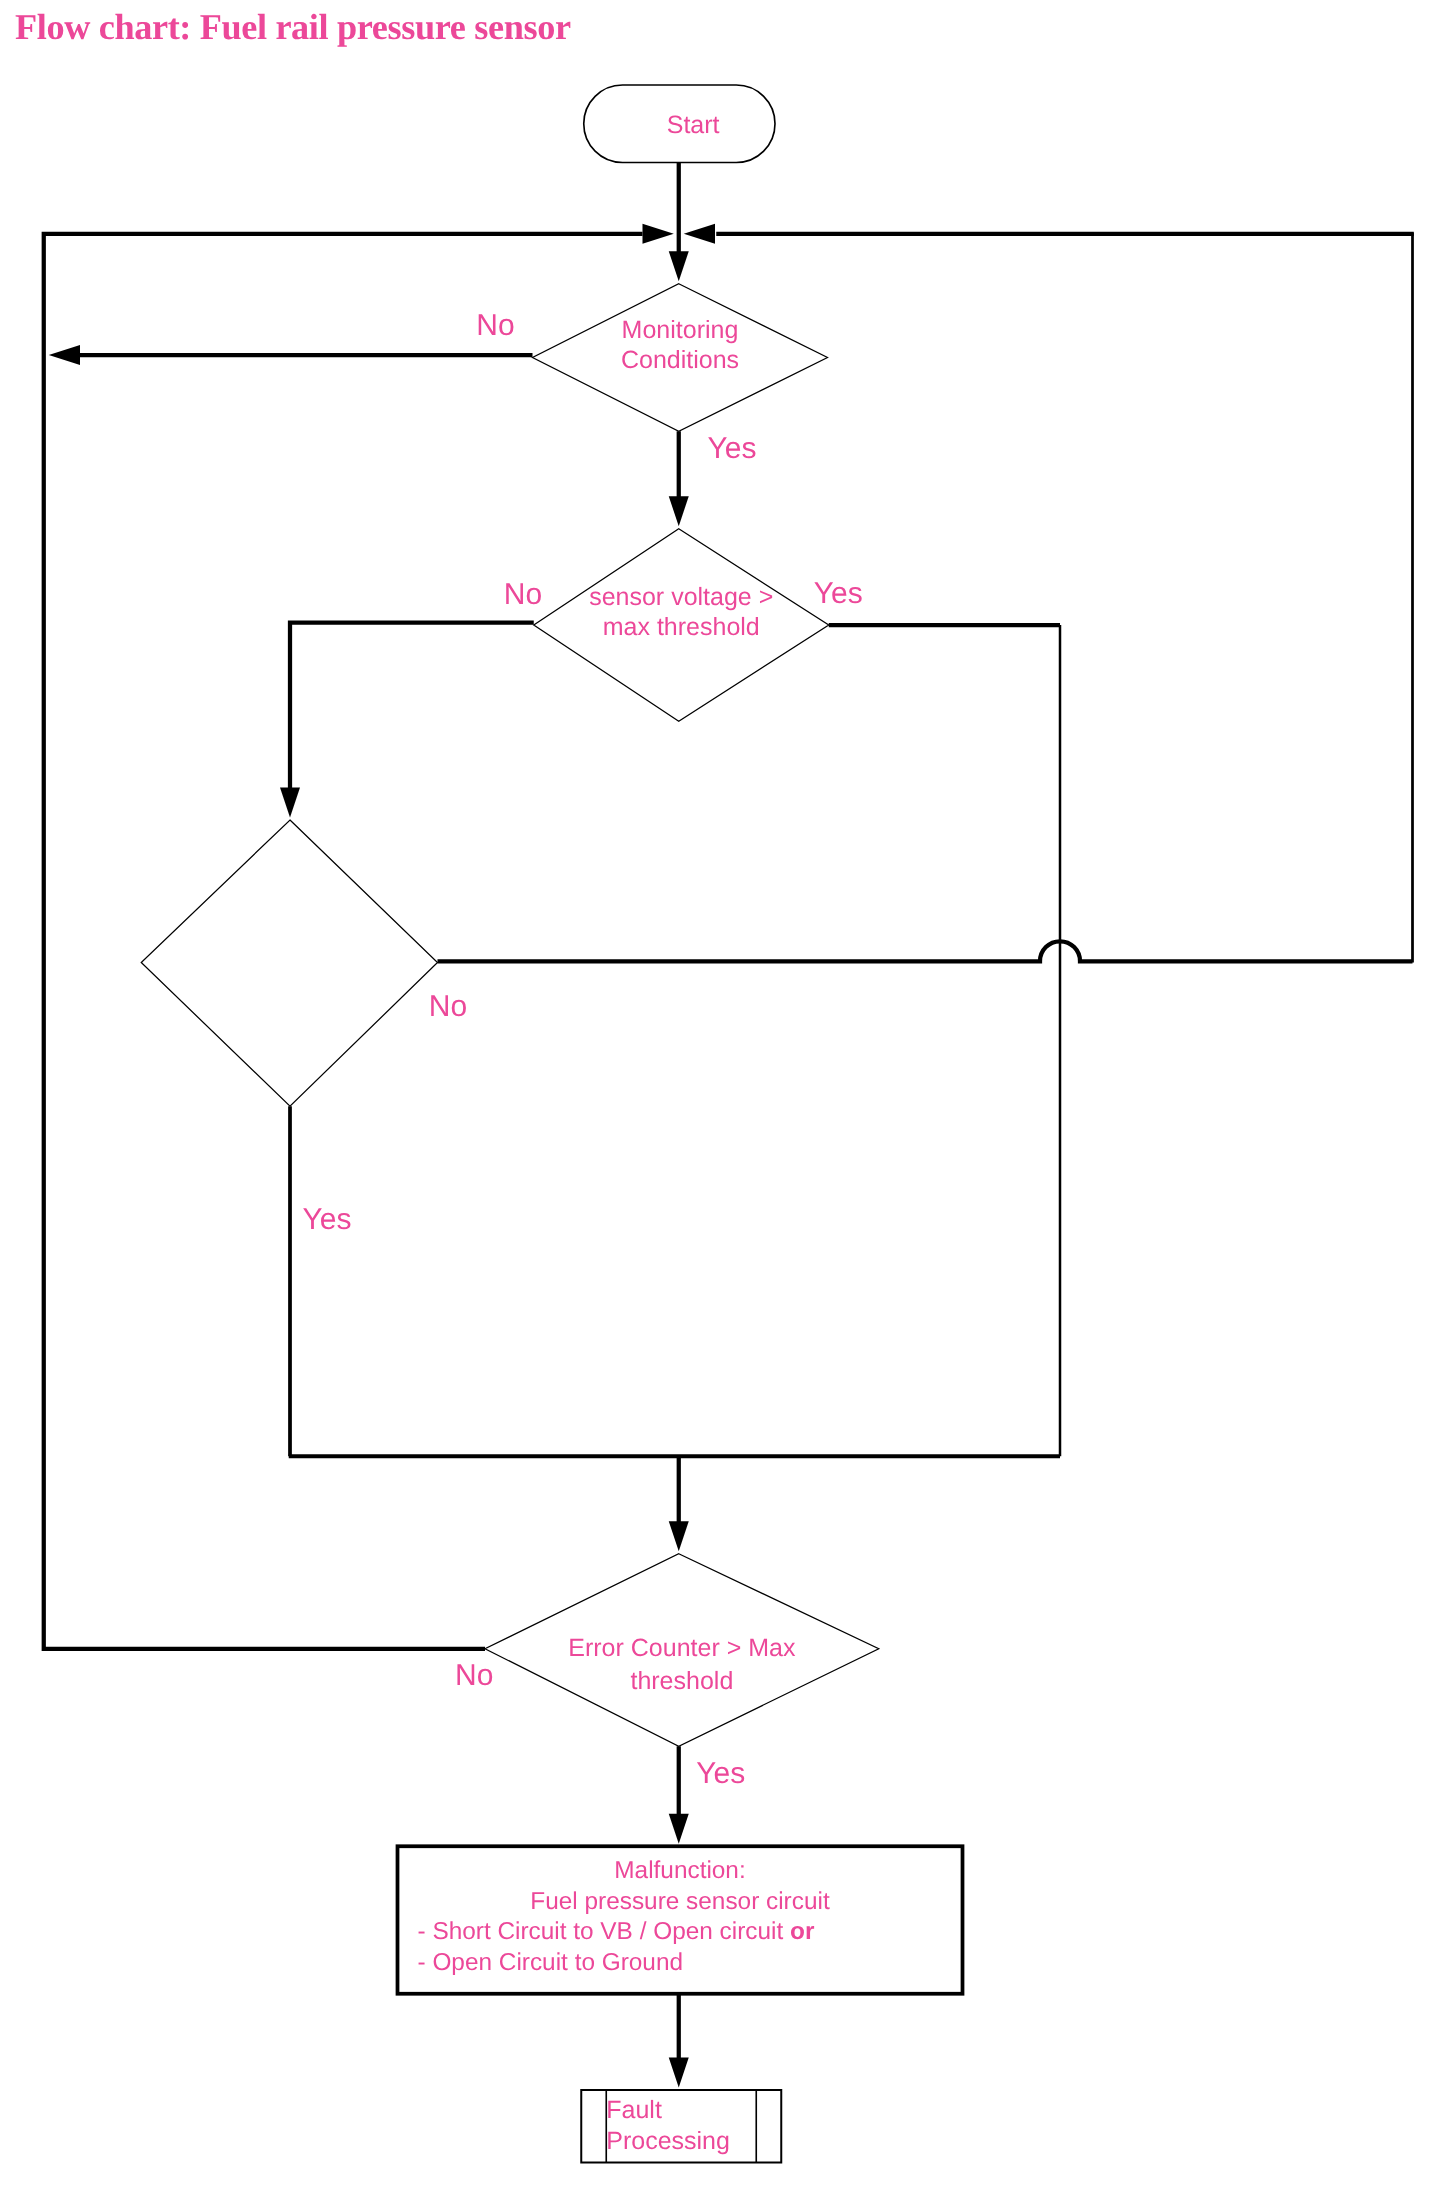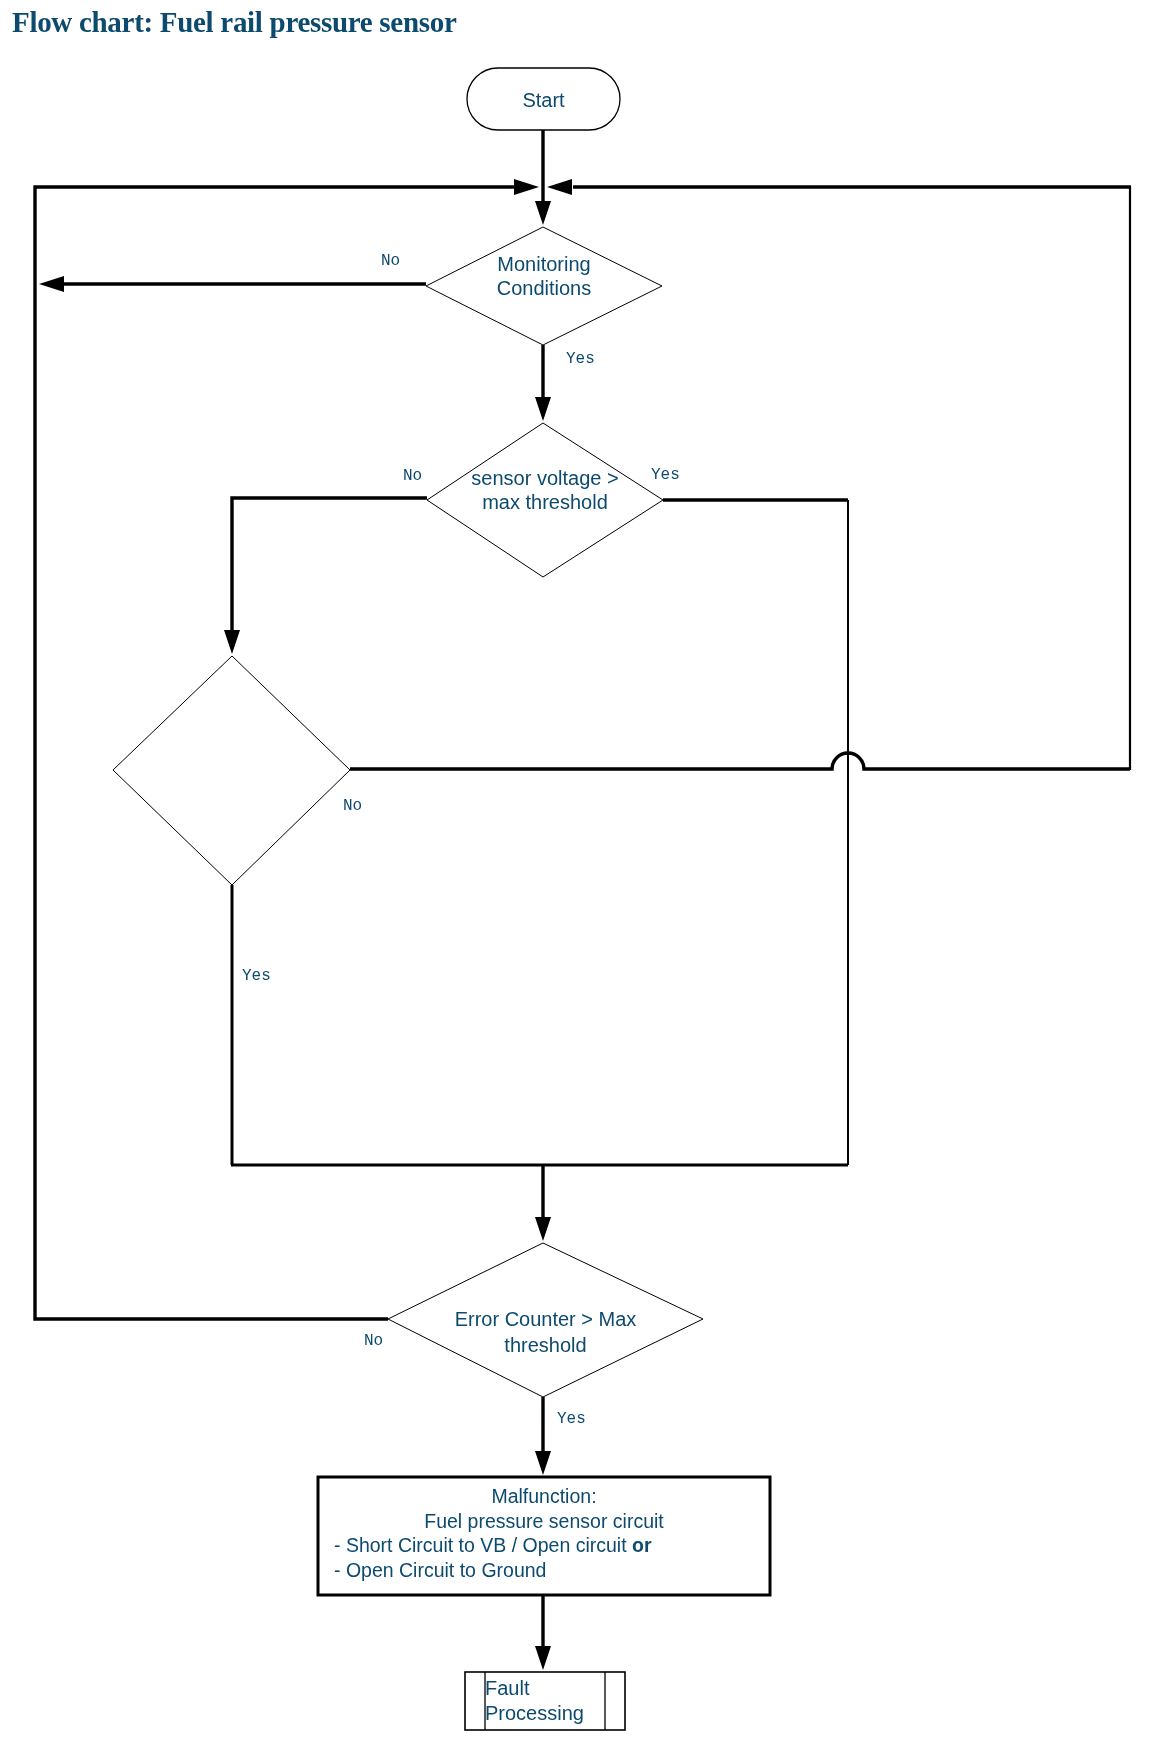--- a/index.html
+++ b/index.html
@@ -1,21 +1,21 @@
 <!DOCTYPE html>
 <html><head>
 <meta charset="utf-8">
 <style>
   html,body{margin:0;padding:0;background:#ffffff;}
-  #canvas{position:relative;width:1152px;height:1748px;background:#ffffff;color:#0c4a6e;
+  #canvas{position:relative;width:1152px;height:1748px;background:#ffffff;color:#ec4899;
           font-family:"Liberation Sans",sans-serif;overflow:hidden;}
   #net{position:absolute;left:0;top:0;}
   .title{position:absolute;left:12px;top:6px;font-family:"Liberation Serif",serif;
          font-weight:bold;font-size:29px;letter-spacing:-0.3px;white-space:nowrap;}
-  .lbl{position:absolute;font-size:16px;line-height:22px;white-space:nowrap;font-family:Liberation Mono, monospace;}
+  .lbl{position:absolute;font-size:24px;line-height:22px;white-space:nowrap;}
   .node-text{position:absolute;text-align:center;font-size:20px;line-height:24px;}
   .node-text div{white-space:nowrap;}
   .malf{position:absolute;left:318px;top:1484px;width:452px;font-size:19.5px;line-height:24.5px;}
   .malf .c{text-align:center;}
   .malf .l{text-align:left;padding-left:16px;}
   .malf b{font-weight:bold;}
   .fault-text{position:absolute;left:485px;top:1676px;width:120px;text-align:left;
               font-size:20px;line-height:25px;}
 </style>
 </head>
@@ -77,21 +77,21 @@
       <polygon points="232,656 350,770 232,885 113,770" stroke-width="1"></polygon>
       <polygon points="543,1243 703,1319 543,1397 388,1319" stroke-width="1"></polygon>
       <rect x="318" y="1477" width="452" height="118" stroke-width="3"></rect>
       <rect x="465" y="1672" width="160" height="58" stroke-width="1.6"></rect>
       <path d="M485 1672 V1730 M605 1672 V1730" stroke-width="1.3"></path>
     </g>
   </svg>
 
   <div class="title">Flow chart: Fuel rail pressure sensor</div>
 
-  <div class="node-text" style="left:467px;top:88px;width:153px;text-align:center;">Start</div>
+  <div class="node-text" style="left:478px;top:88px;width:153px;text-align:center;">Start</div>
 
   <div class="node-text" style="left:427px;top:466px;width:236px;">
     <div>sensor voltage &gt;</div>
     <div>max threshold</div>
   </div>
 
   <div class="node-text" style="left:426px;top:252px;width:236px;">
     <div>Monitoring</div>
     <div>Conditions</div>
   </div>

